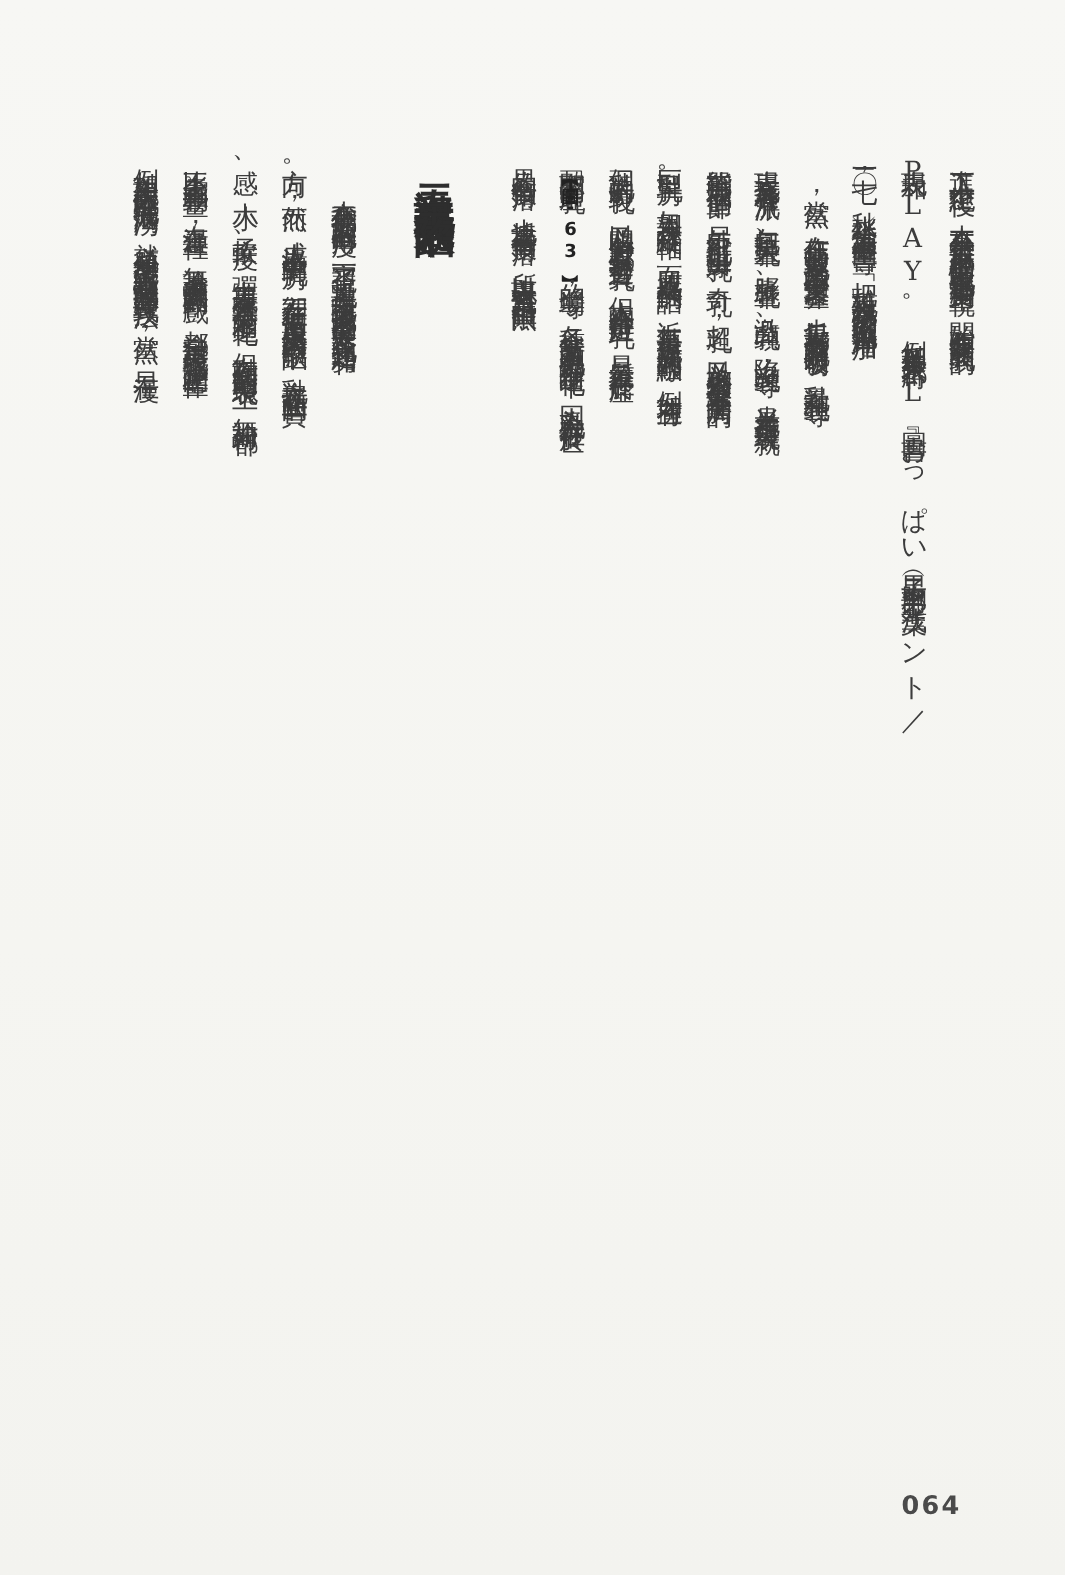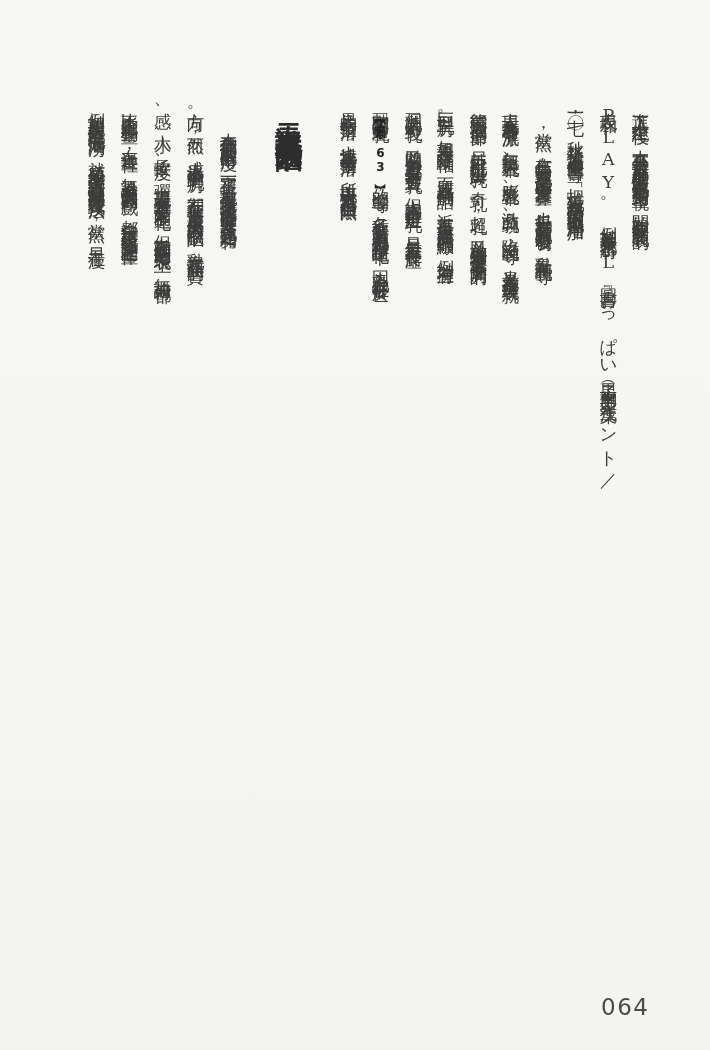--- a/index.html
+++ b/index.html
@@ -45,22 +45,22 @@
     font-family: "DejaVu Sans", sans-serif;
     font-weight: bold;
     font-size: 12px;
     letter-spacing: 0.5px;
     color: #222222;
   }
   .page-number {
     position: absolute;
     left: 601px; top: 994px;
     font-family: "DejaVu Sans", sans-serif;
-    font-weight: normal;
-    font-size: 23px;
+    font-weight: bold;
+    font-size: 17px;
     letter-spacing: 1.5px;
     color: #4a4a4a;
   }
   
   .p01 { left: 631px; } .p02 { left: 599px; } .p03 { left: 566px; }
   .p04 { left: 534px; } .p05 { left: 501px; } .p06 { left: 469px; }
   .p07 { left: 436px; } .p08 { left: 404px; } .p09 { left: 371px; }
   .p10 { left: 339px; }
   .hx  { left: 274px; }
   .p11 { left: 219px; } .p12 { left: 186px; } .p13 { left: 153px; }

